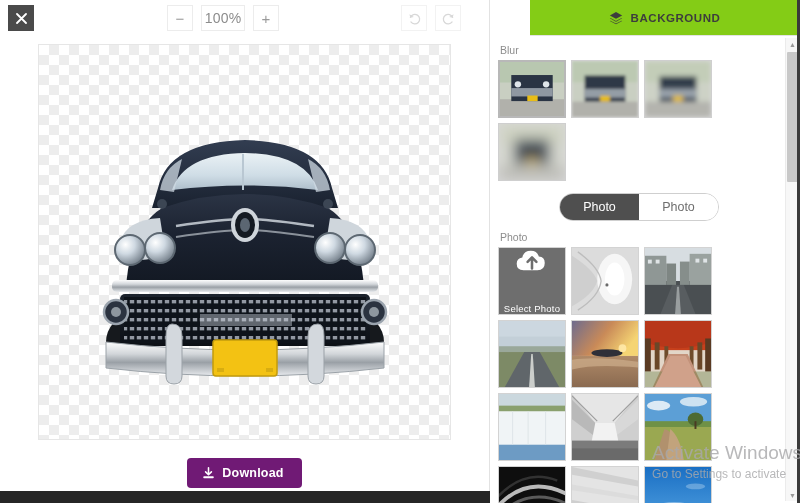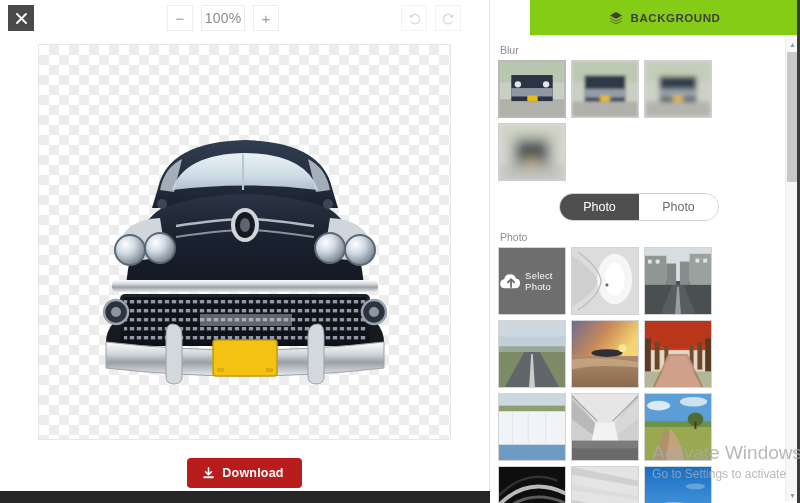--- a/index.html
+++ b/index.html
@@ -78,21 +78,21 @@
   }
   .car-svg { display:block; }
 
   .download-row {
     flex: 1 1 auto;
     display:flex; align-items:flex-start; justify-content:center;
     padding-top: 18px;
   }
   .download-btn {
     display:flex; align-items:center; gap:7px;
-    background:#b91c1c; color:#fff;
+    background:#701a75; color:#fff;
     border:none; border-radius:4px;
     padding: 8px 18px 8px 15px;
     font-size: 12.5px; font-weight: bold;
     font-family:"Liberation Sans", sans-serif;
     cursor:pointer;
     letter-spacing:.2px;
   }
 
   .bottom-bar {
     position:absolute; left:0; bottom:0; width:490px; height:12px;
@@ -150,21 +150,21 @@
   .seg.off { background:#fff; color:#6e6e6e; }
 
   .photo-grid { display:flex; flex-wrap:wrap; gap:5px; }
   .pthumb {
     width:68px; height:68px;
     border:1px solid #d3d3d3;
     overflow:hidden; position:relative; cursor:pointer;
   }
   .select-photo {
     background:#6e6e6e; color:#fff;
-    display:flex; flex-direction:row; align-items:center; justify-content:space-between;
+    display:flex; flex-direction:column; align-items:center; justify-content:space-between;
     gap:2px;
   }
   .select-photo span { font-size:9.5px; letter-spacing:.2px; }
 
   
   .scrollbar {
     position:absolute; right:2px; top:38px; width:13px; height:463px;
     background:#f7f7f7; border-left:1px solid #ebebeb;
   }
   .sb-arrow {

